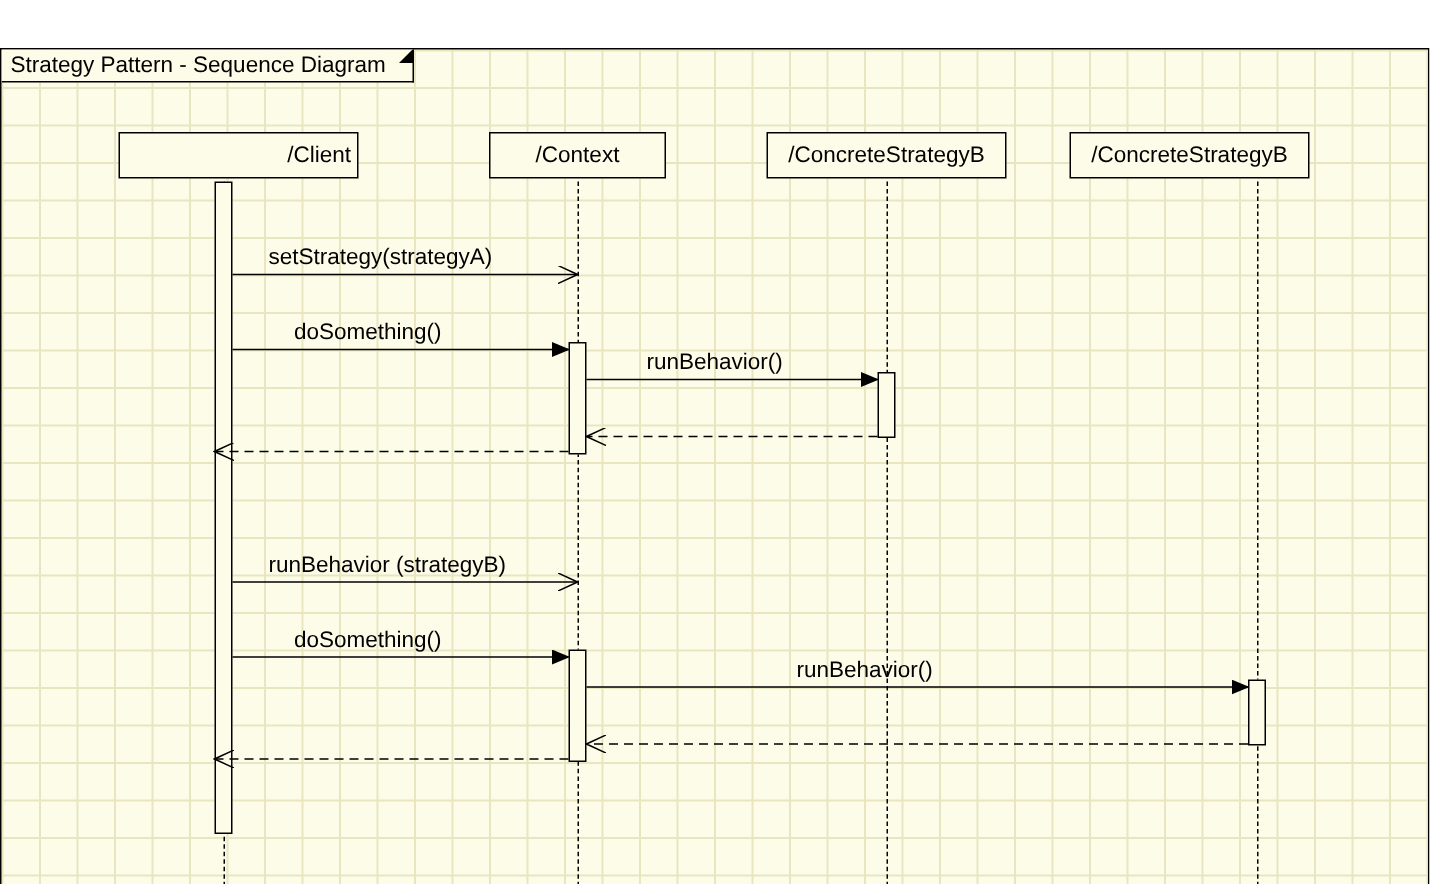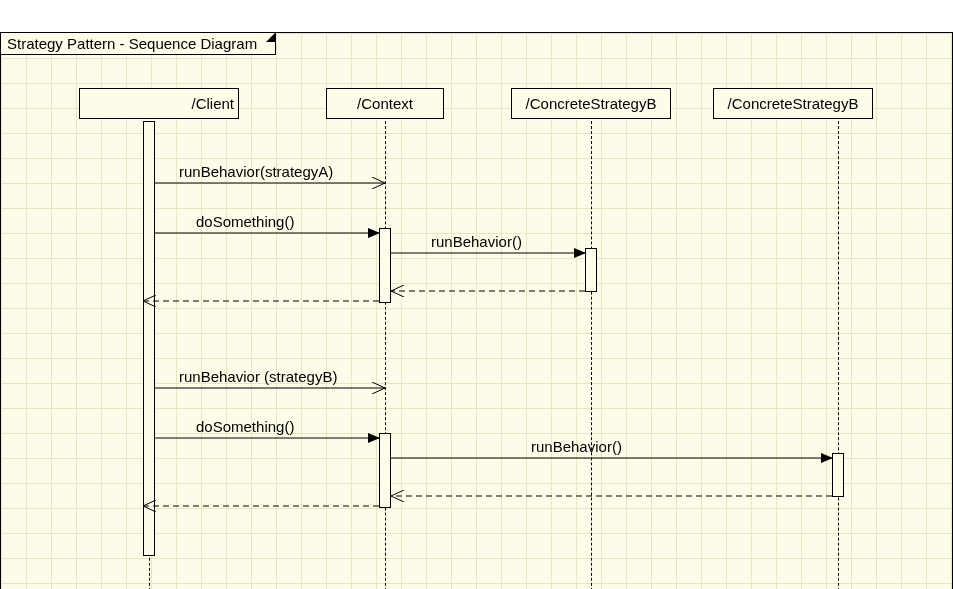--- a/index.html
+++ b/index.html
@@ -98,21 +98,21 @@
   <div class="lifeline" id="ll-context" style="left: 384px;"></div>
   <div class="lifeline" id="ll-stratA" style="left: 590px;"></div>
   <div class="lifeline" id="ll-stratB" style="left: 837px;"></div>
 
   <div class="activation" id="act-client" style="left: 142px; top: 88px; height: 435px;"></div>
   <div class="activation" id="act-ctx1" style="left: 378px; top: 195px; height: 75px;"></div>
   <div class="activation" id="act-sa" style="left: 584px; top: 215px; height: 44px;"></div>
   <div class="activation" id="act-ctx2" style="left: 378px; top: 400px; height: 75px;"></div>
   <div class="activation" id="act-sb" style="left: 831px; top: 420px; height: 44px;"></div>
 
-  <div class="msg-label" id="lbl-setA" style="left: 178px; top: 130px;">runBehavior(strategyA)</div>
+  <div class="msg-label" id="lbl-setA" style="left: 178px; top: 130px;">setStrategy(strategyA)</div>
   <div class="msg-label" id="lbl-do1" style="left: 195px; top: 180px;">doSomething()</div>
   <div class="msg-label" id="lbl-run1" style="left: 430px; top: 200px;">runBehavior()</div>
   <div class="msg-label" id="lbl-setB" style="left: 178px; top: 335px;">runBehavior (strategyB)</div>
   <div class="msg-label" id="lbl-do2" style="left: 195px; top: 385px;">doSomething()</div>
   <div class="msg-label" id="lbl-run2" style="left: 530px; top: 405px;">runBehavior()</div>
 
   <svg class="arrows" id="arrows">
     <defs>
       <marker id="solidArrow" markerWidth="12" markerHeight="10" refX="11" refY="5" orient="auto">
         <path d="M0,0 L12,5 L0,10 Z" fill="#000"></path>

